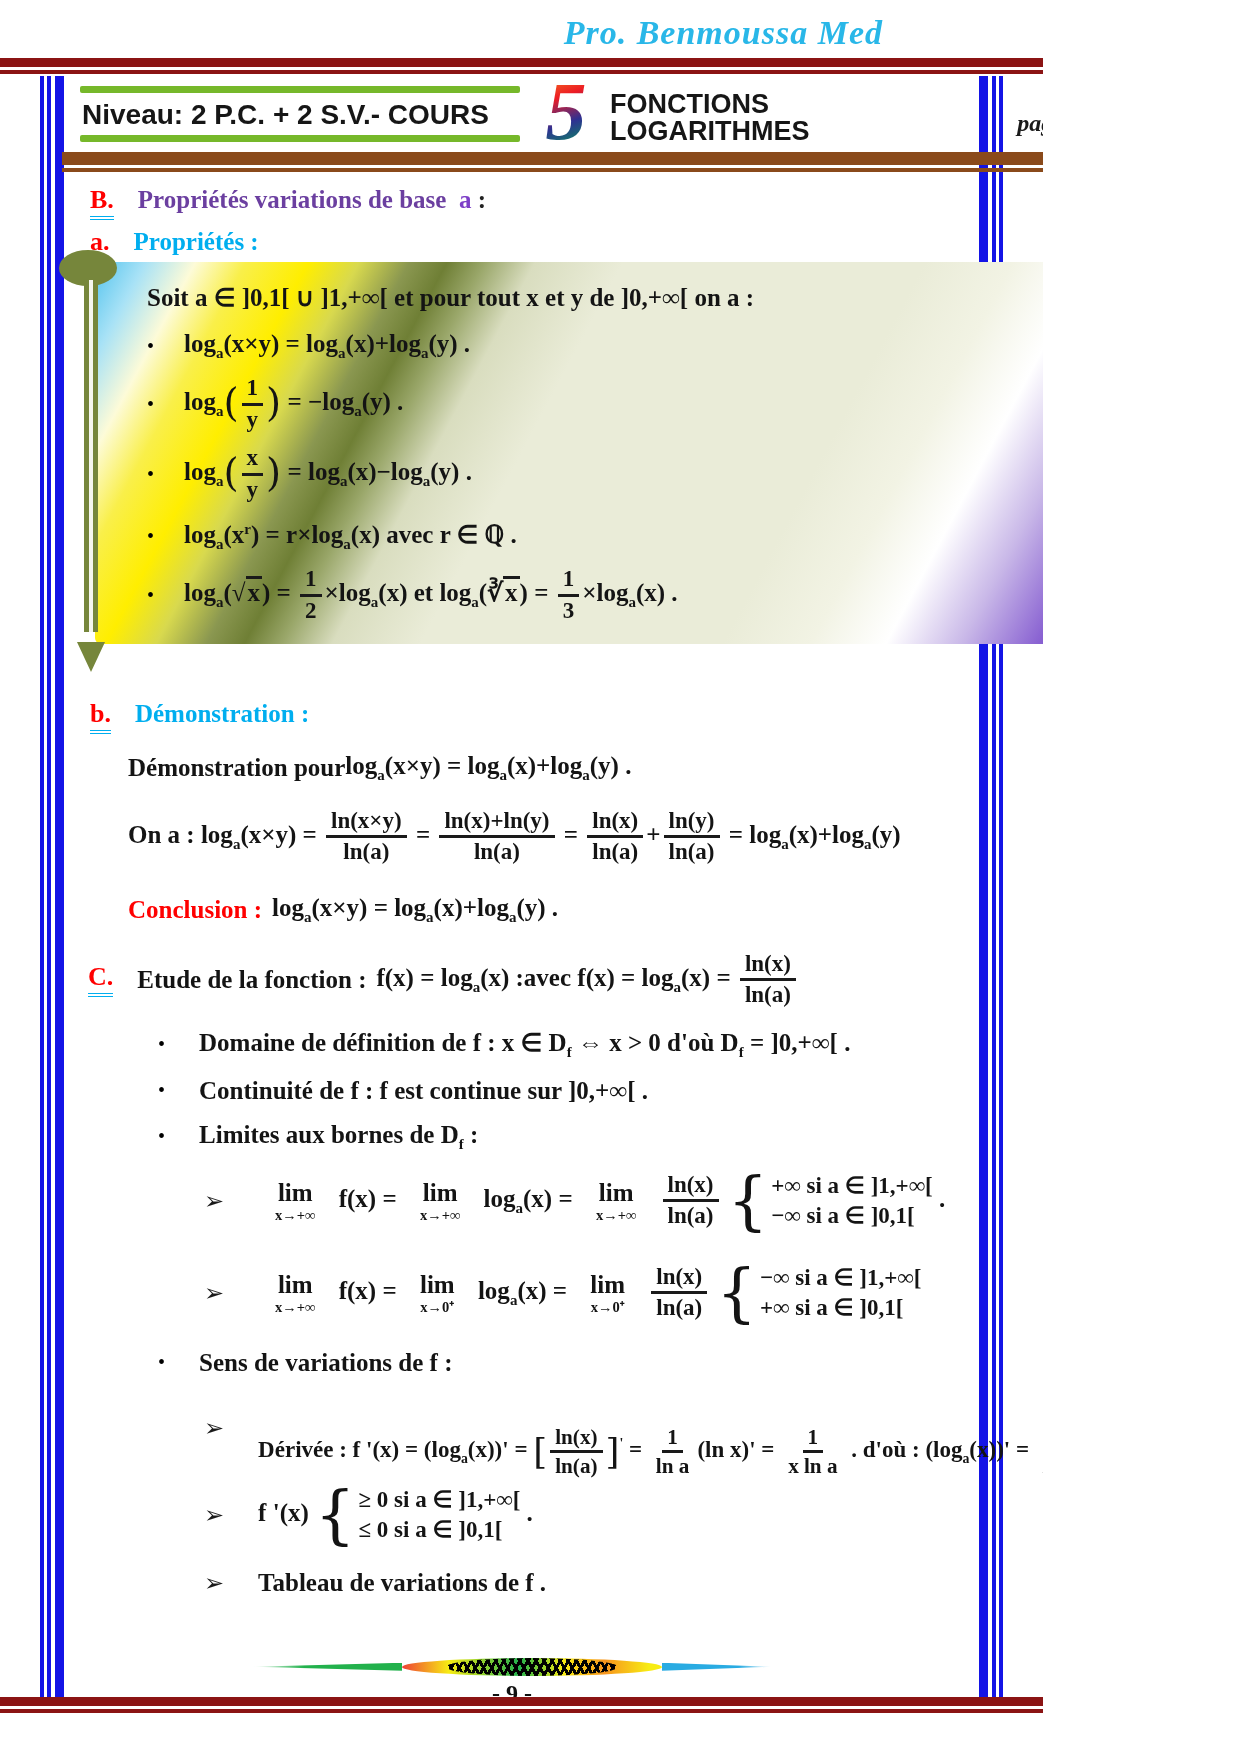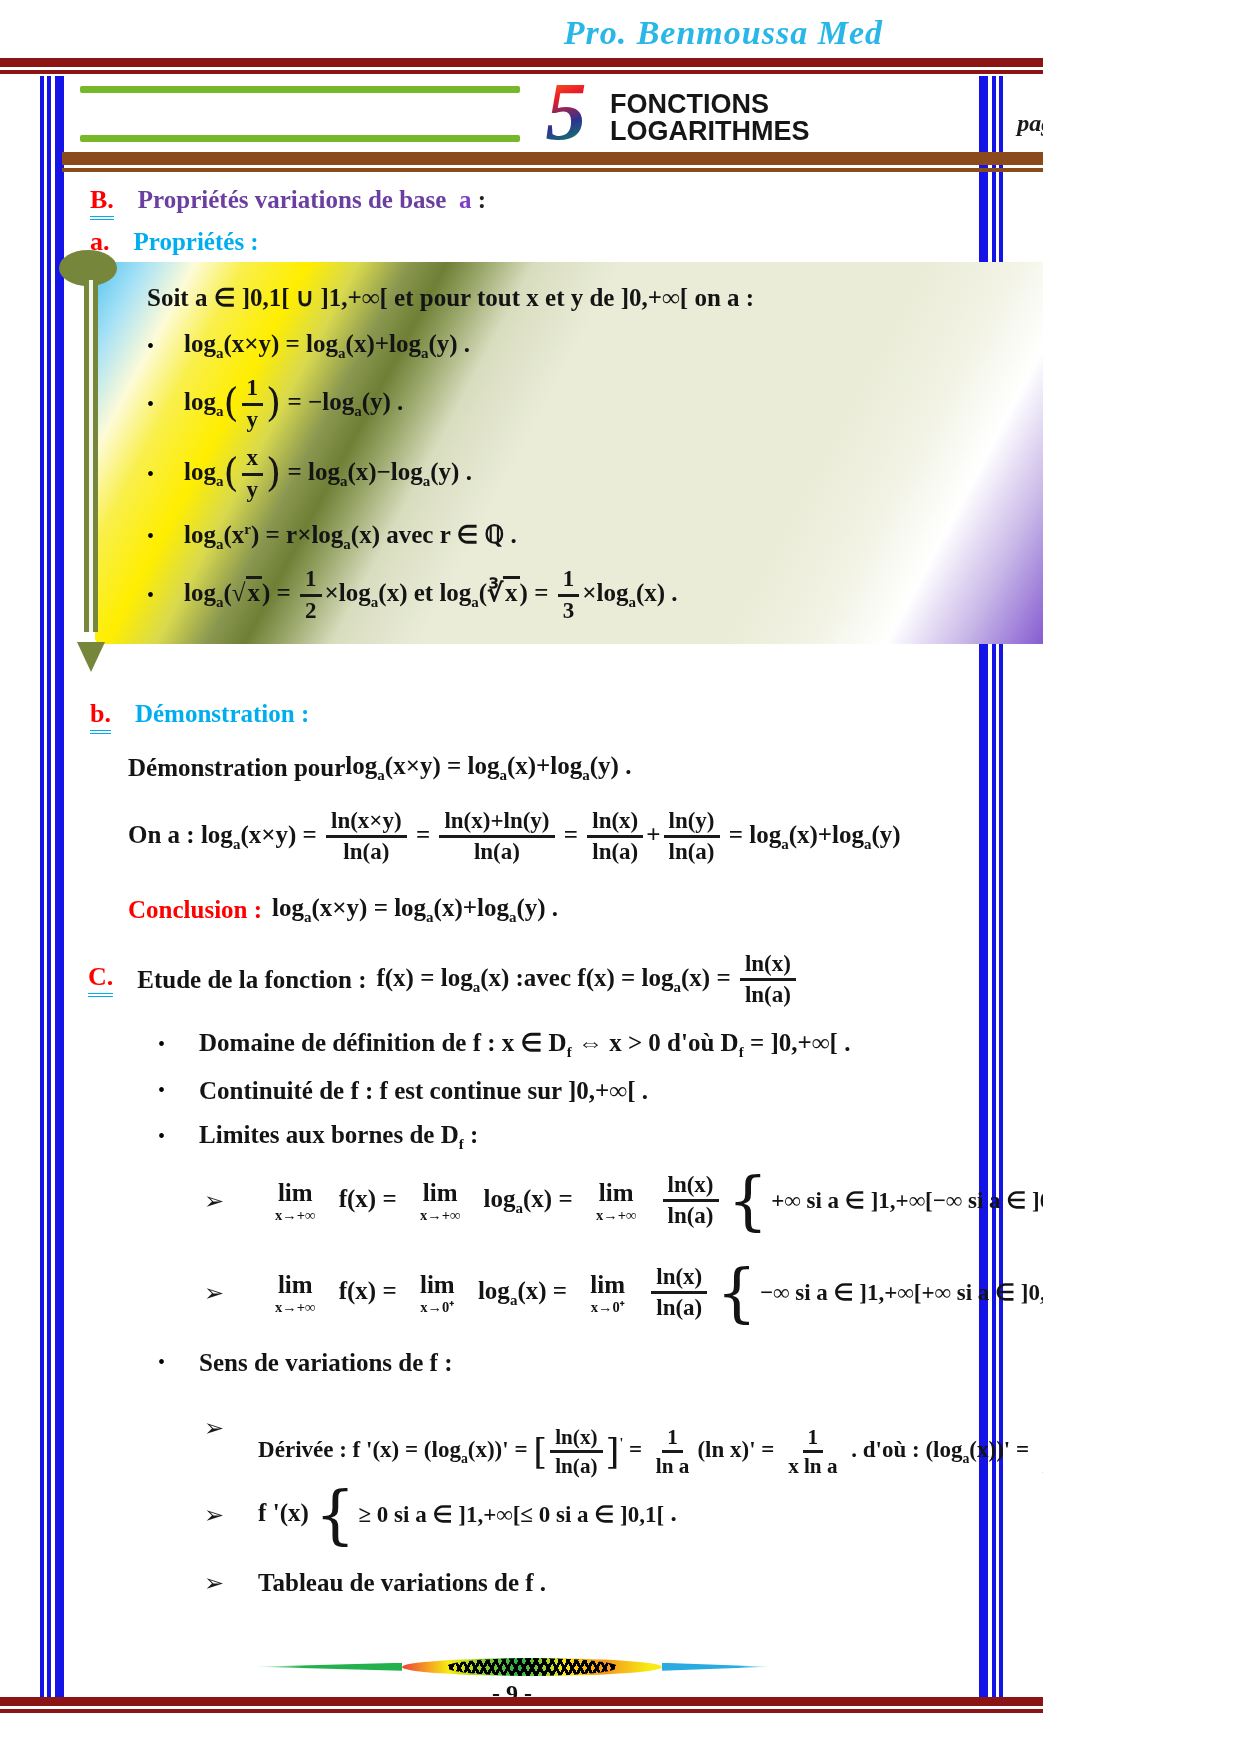--- a/index.html
+++ b/index.html
@@ -83,21 +83,21 @@
   .m sub{font-size:0.6em;}
   .m sup{font-size:0.6em;}
   .tight{font-size:23px;margin-top:48px;}
   .frac{display:inline-flex;flex-direction:column;align-items:center;vertical-align:middle;
         margin:0 3px;line-height:1.15;font-size:0.92em;}
   .frac .num{padding:0 5px 1px 5px;border-bottom:3px solid #1a1a1a;}
   .frac .den{padding:1px 5px 0 5px;}
   .big{font-size:1.55em;font-weight:normal;line-height:0.85;vertical-align:middle;font-family:"DejaVu Serif",serif;}
   .cases{display:inline-flex;align-items:center;vertical-align:middle;margin-left:6px;}
   .brace{font-size:64px;font-weight:normal;line-height:58px;font-family:"DejaVu Serif",serif;margin-right:3px;}
-  .cstack{display:inline-flex;flex-direction:row;align-items:flex-start;font-size:0.92em;line-height:1.3;justify-content:center;}
+  .cstack{display:inline-flex;flex-direction:column;align-items:flex-start;font-size:0.92em;line-height:1.3;justify-content:center;}
   .lim{display:inline-flex;flex-direction:column;align-items:center;vertical-align:middle;line-height:1;margin:0 17px;}
   .lim .under{font-size:0.58em;margin-top:3px;}
   .root{white-space:nowrap;}
   .root .rad{border-top:3px solid #1a1a1a;padding:0 2px;}
 
   
   .para{margin-left:66px;display:flex;align-items:center;}
   .p-demointro{height:52px;margin-top:8px;}
   .p-ona{height:78px;margin-top:4px;}
   .p-conc{height:52px;margin-top:8px;}
@@ -147,20 +147,21 @@
   </div>
 
   <div class="sideborder left"></div>
   <div class="sideborder right"></div>
 
   <div class="inner">
 
     <div class="band">
       <div class="band-seg seg-left">
         <span class="gline"></span>
+        <span class="band-title">Niveau: 2 P.C. + 2 S.V.- COURS</span>
         <span class="gline"></span>
       </div>
       <div class="logo5">5</div>
       <div class="band-seg seg-right">
         <span class="gline"></span>
         <span class="band-title">FONCTIONS LOGARITHMES</span>
         <span class="gline"></span>
         <span class="pageword">page</span>
       </div>
       <div class="pagecircle">

